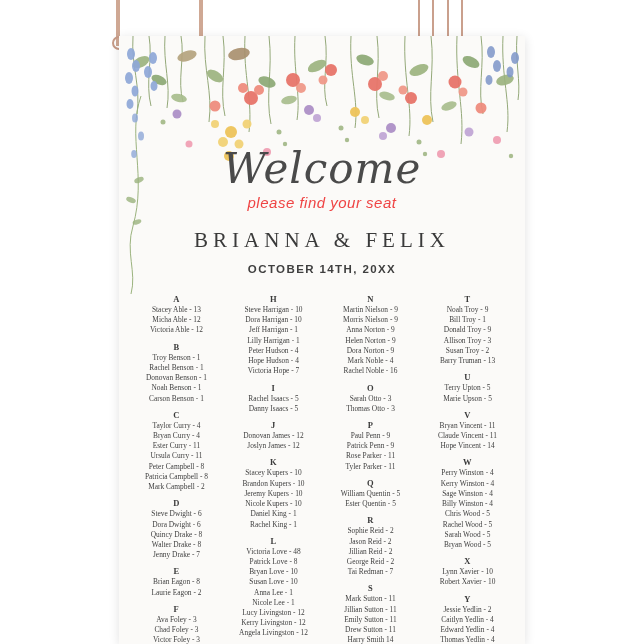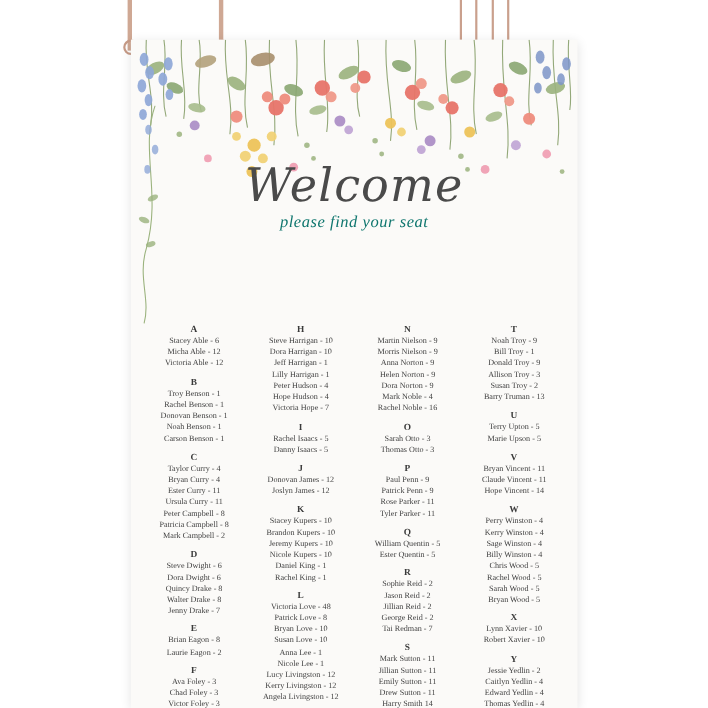--- a/index.html
+++ b/index.html
@@ -35,22 +35,22 @@
   .floral{position:absolute;pointer-events:none;}
 
   
   .welcome{
     position:absolute;left:0;right:0;top:108px;text-align:center;
     font-family:"DejaVu Serif", serif;
     font-size:42px;font-style:italic;color:#4a4a4a;letter-spacing:1px;
   }
   .subtitle{
     position:absolute;left:0;right:0;top:158px;text-align:center;
-    font-family:Liberation Serif, serif;font-style:italic;
-    font-size:15px;color:#0f766e;letter-spacing:0.5px;
+    font-family:Liberation Sans, sans-serif;font-style:italic;
+    font-size:15px;color:#ef4444;letter-spacing:0.5px;
   }
   .names{
     position:absolute;left:0;right:0;top:192px;text-align:center;
     font-family:"Liberation Serif", serif;
     font-size:21px;color:#3a3a3a;letter-spacing:5px;
   }
   .date{
     position:absolute;left:0;right:0;top:227px;text-align:center;
     font-family:"Liberation Sans", sans-serif;
     font-size:11.5px;font-weight:bold;color:#3f3f3f;letter-spacing:1.4px;
@@ -213,26 +213,28 @@
       </g>
       <g fill="#9bb37e" opacity="0.8">
         <ellipse cx="22" cy="84" rx="5" ry="2.6" transform="rotate(-24 22 84)"></ellipse>
         <ellipse cx="14" cy="104" rx="5" ry="2.6" transform="rotate(20 14 104)"></ellipse>
         <ellipse cx="20" cy="126" rx="4.5" ry="2.4" transform="rotate(-18 20 126)"></ellipse>
       </g>
     </svg>
 
     <div class="welcome">Welcome</div>
     <div class="subtitle">please find your seat</div>
+    <div class="names">BRIANNA &amp; FELIX</div>
+    <div class="date">OCTOBER 14TH, 20XX</div>
 
     <div class="columns" id="columns">
         <div class="col">
           <div class="group">
             <div class="group-letter">A</div>
-            <div class="guest">Stacey Able - 6</div>
+            <div class="guest">Stacey Able - 13</div>
             <div class="guest">Micha Able - 12</div>
             <div class="guest">Victoria Able - 12</div>
           </div>
           <div class="group">
             <div class="group-letter">B</div>
             <div class="guest">Troy Benson - 1</div>
             <div class="guest">Rachel Benson - 1</div>
             <div class="guest">Donovan Benson - 1</div>
             <div class="guest">Noah Benson - 1</div>
             <div class="guest">Carson Benson - 1</div>

